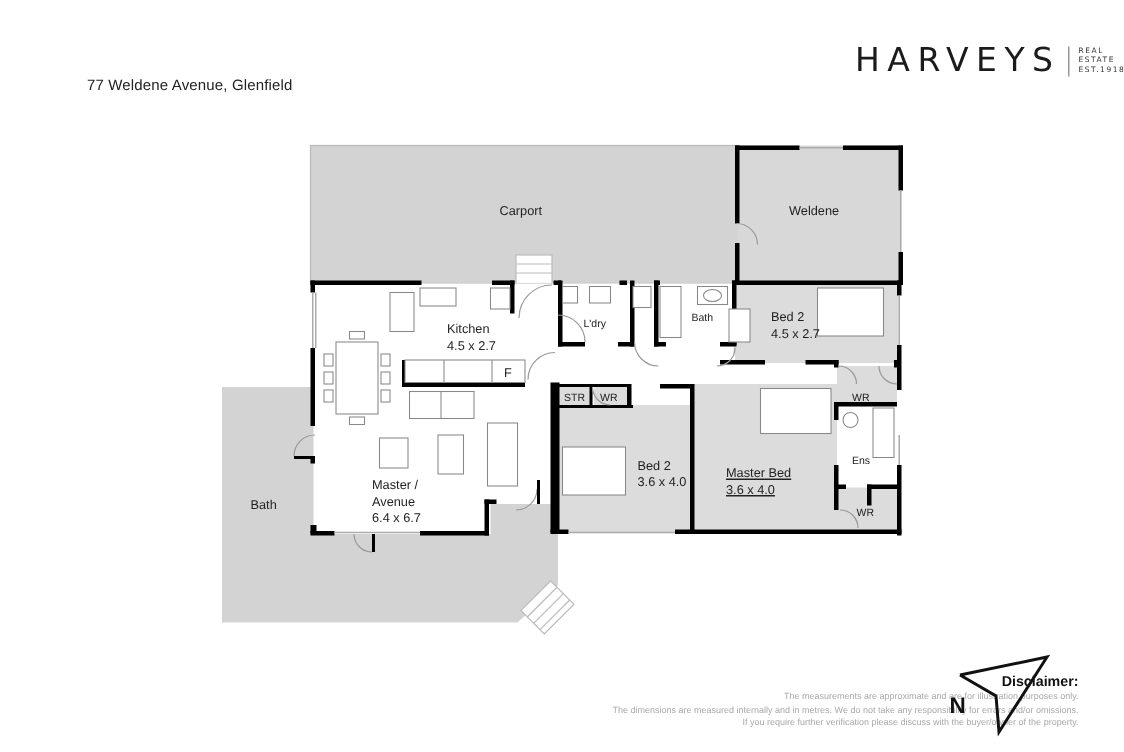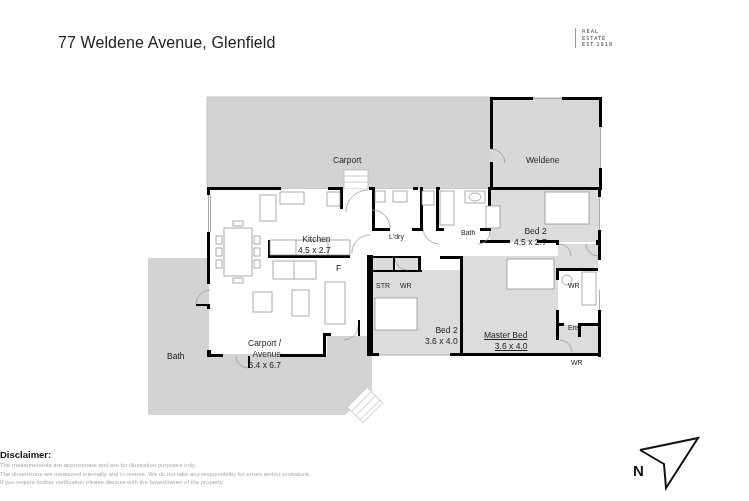--- a/index.html
+++ b/index.html
@@ -1,35 +1,36 @@
 <!DOCTYPE html>
 <html><head>
 <meta charset="utf-8">
 <style>
   html, body { margin: 0; padding: 0; background: #ffffff; }
   body { width: 749px; height: 501px; position: relative; overflow: hidden; font-family: "Liberation Sans", sans-serif; color: #1a1a1a; }
-  .address { position: absolute; left: 58px; top: 34px; font-size: 16px; color: #222; letter-spacing: 0.1px; }
+  .address { position: absolute; left: 58px; top: 52px; font-size: 10px; color: #222; letter-spacing: 0.1px; }
   .brand { position: absolute; left: 570px; top: 28px; display: flex; align-items: center; }
   .brand-name { font-size: 22px; letter-spacing: 5px; color: #1b1b1b; font-family: "DejaVu Sans", sans-serif; font-weight: normal; }
   .brand-sep { width: 1px; height: 20px; background: #999; margin: 0 6px 0 5px; }
   .brand-sub { font-size: 5px; line-height: 6.5px; letter-spacing: 1px; color: #333; font-family: "DejaVu Sans", sans-serif; }
   .plan { position: absolute; left: 0; top: 0; }
-  .room-label { position: absolute; font-size: 8.5px; color: #222; text-align: right; line-height: 11px; white-space: nowrap; margin-top: 20px; }
+  .room-label { position: absolute; font-size: 8.5px; color: #222; text-align: left; line-height: 11px; white-space: nowrap; }
   .room-label.small { font-size: 7px; }
-  .disclaimer { position: absolute; left: 0; width: 719px; top: 449px; text-align: left; }
+  .disclaimer { position: absolute; left: 0; width: 719px; top: 449px; text-align: right; }
   .disc-title { font-size: 9.5px; font-weight: bold; color: #111; margin-bottom: 1px; }
   .disc-line { font-size: 6px; color: #a9a9a9; line-height: 8.5px; }
   .compass { position: absolute; left: 628px; top: 436px; }
 </style>
 </head>
 <body>
 
 <div class="address">77 Weldene Avenue, Glenfield</div>
 
 <div class="brand">
+  <span class="brand-name">HARVEYS</span>
   <span class="brand-sep"></span>
   <span class="brand-sub">
     <div>REAL</div>
     <div>ESTATE</div>
     <div>EST.1918</div>
   </span>
 </div>
 
 <svg class="plan" width="749" height="501" viewBox="0 0 749 501" xmlns="http://www.w3.org/2000/svg">
 
@@ -225,21 +226,21 @@
 <div class="room-label" style="left:336px; top:243px;">F</div>
 <div class="room-label small" style="left:389px; top:211px;">L'dry</div>
 <div class="room-label small" style="left:461px; top:207px;">Bath</div>
 
 <div class="room-label" style="left:514px; top:206px;">
   <div>Bed 2</div>
   <div>4.5 x 2.7</div>
 </div>
 
 <div class="room-label" style="left:248px; top:318px;">
-  <div>Carport /</div>
+  <div>Master /</div>
   <div>Avenue</div>
   <div>6.4 x 6.7</div>
 </div>
 
 <div class="room-label small" style="left:376px; top:260px;">STR</div>
 <div class="room-label small" style="left:400px; top:260px;">WR</div>
 
 <div class="room-label" style="left:425px; top:305px;">
   <div>Bed 2</div>
   <div>3.6 x 4.0</div>

